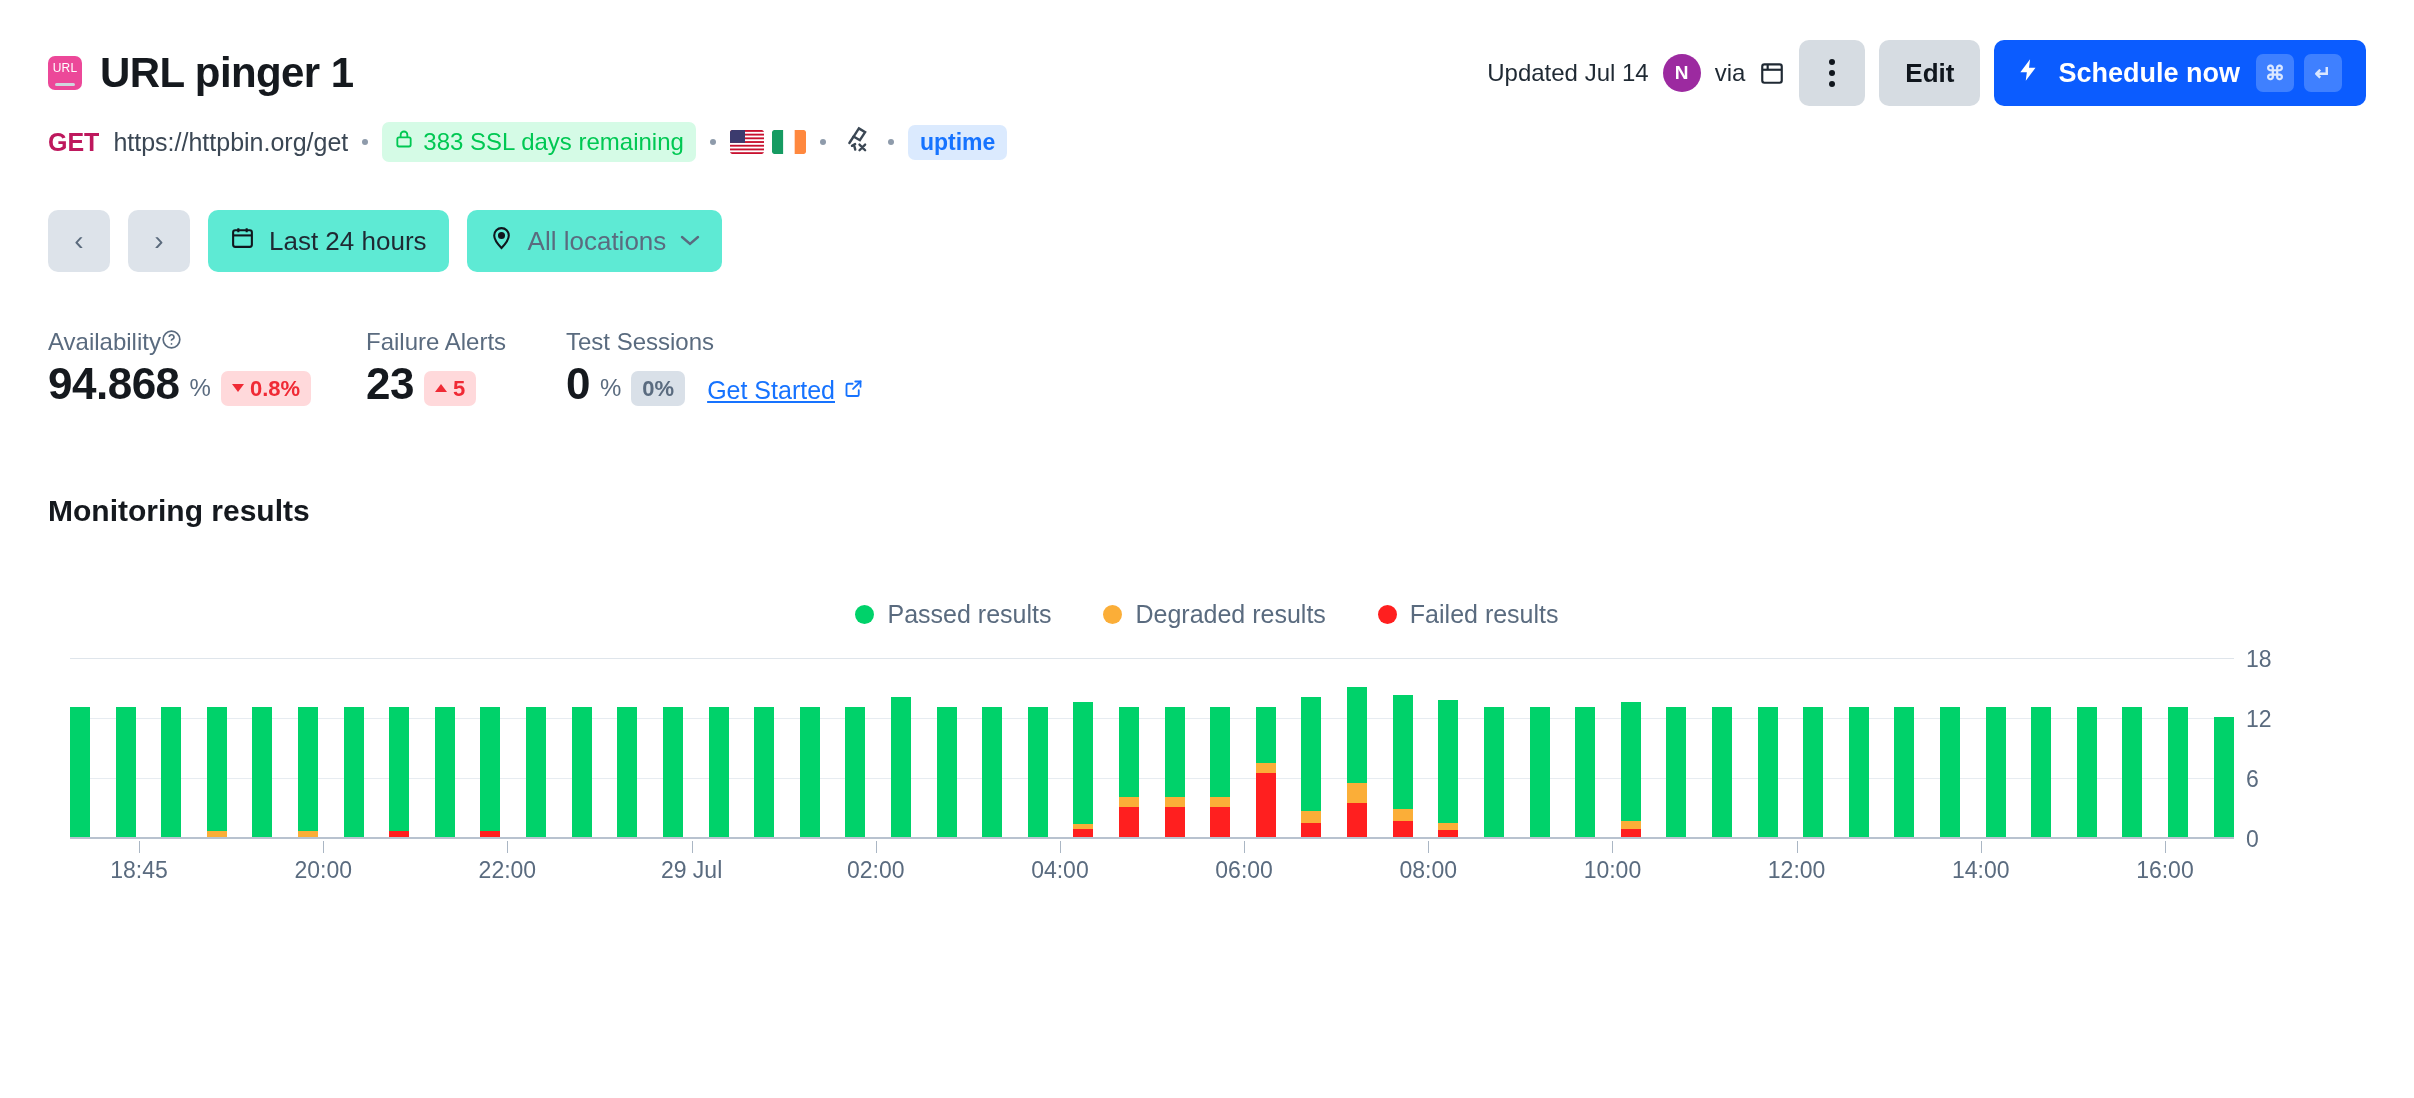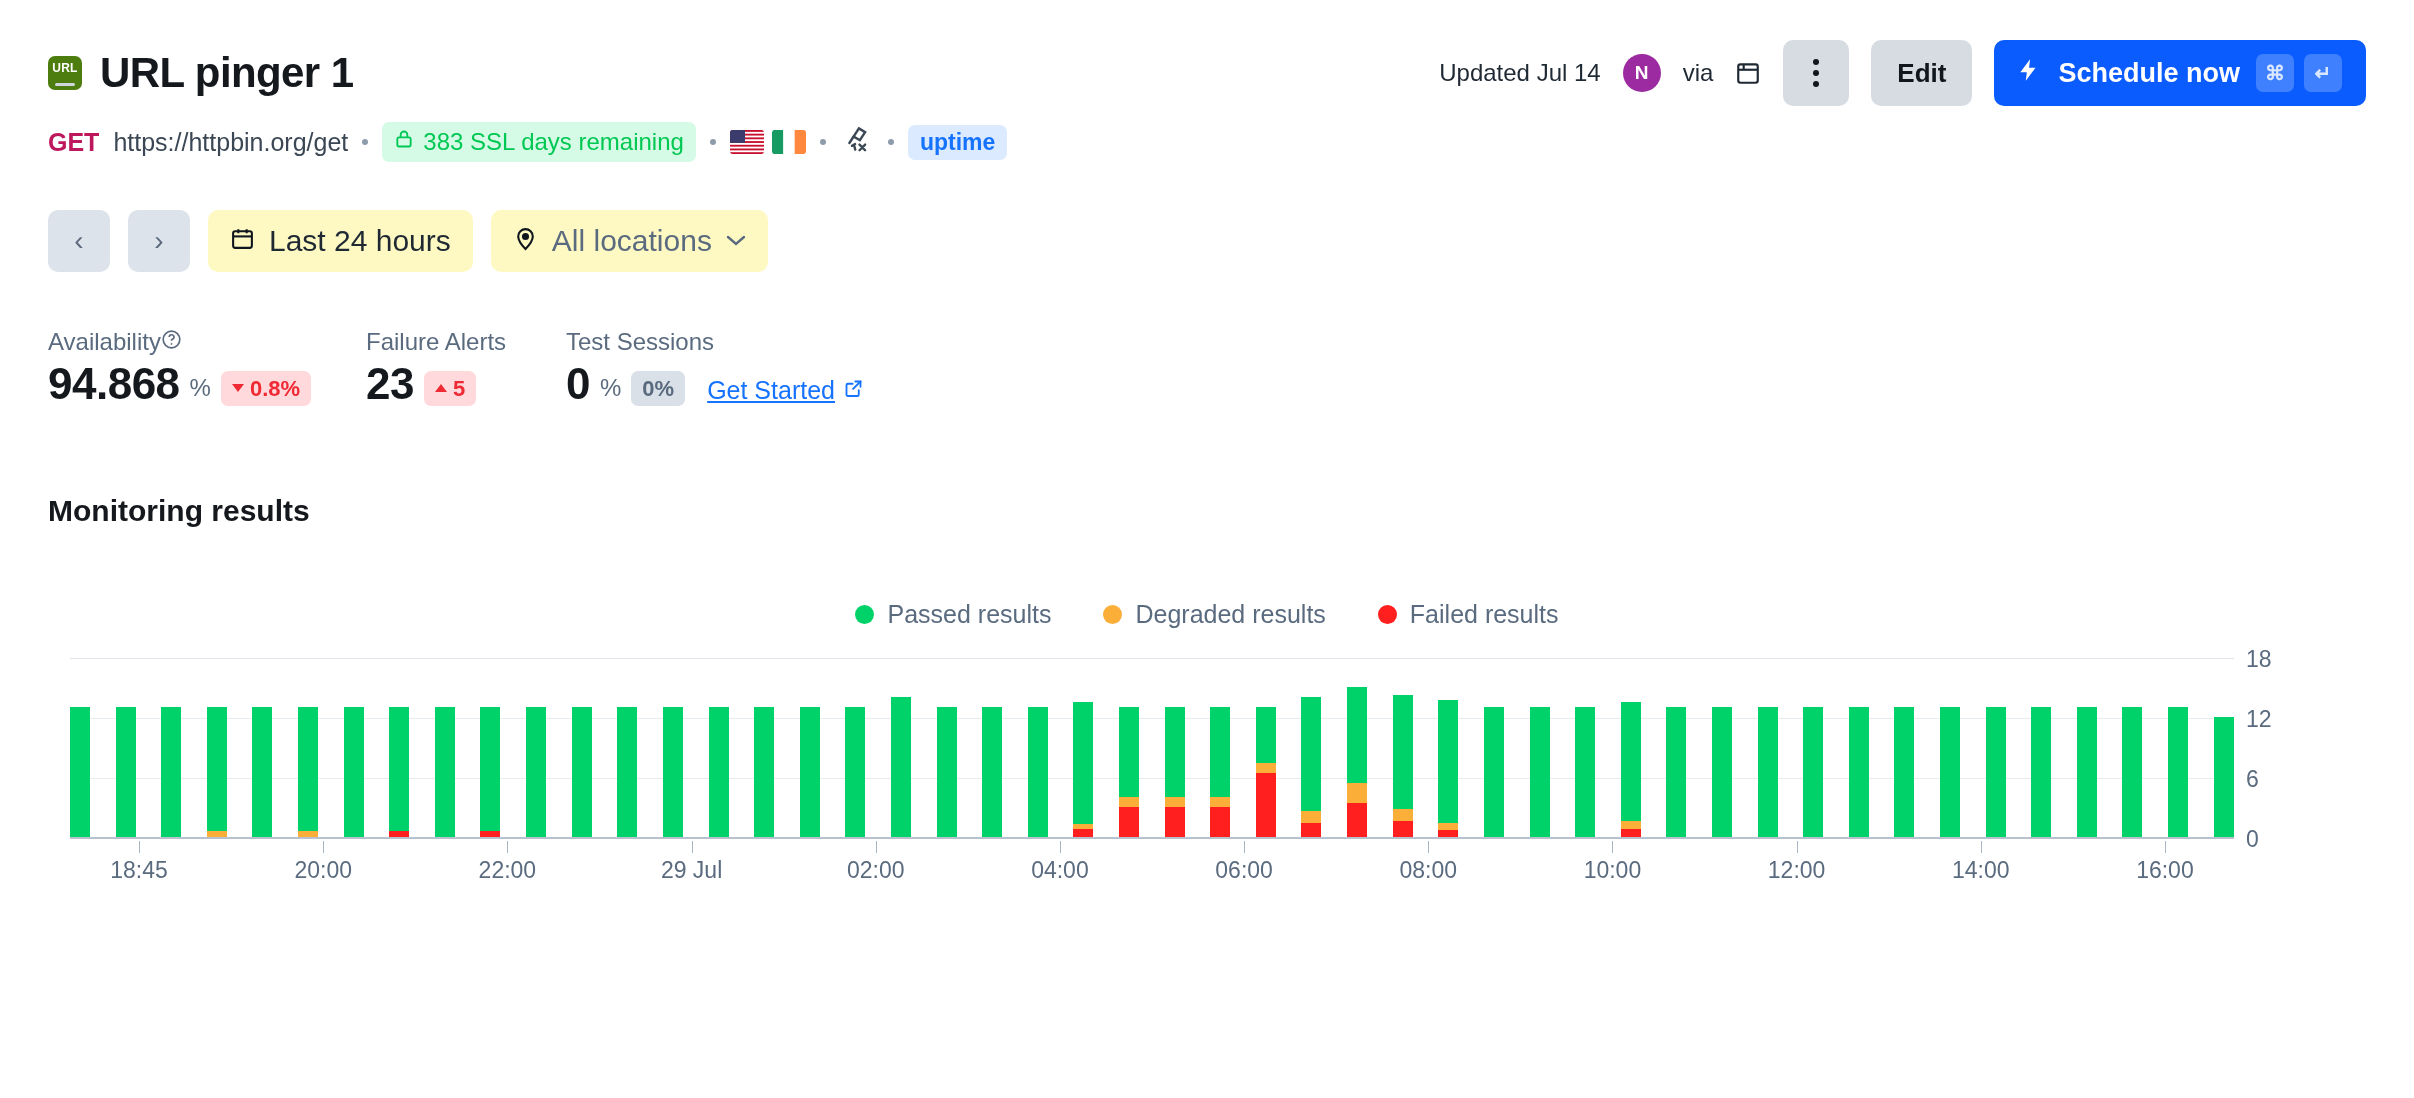--- a/index.html
+++ b/index.html
@@ -15,35 +15,35 @@
 
   
   .hdr-row {
     display: flex; align-items: center;
     padding-top: 40px;
     min-height: 78px;
   }
   .title-wrap { display: flex; align-items: center; gap: 18px; }
   .url-badge {
     width: 34px; height: 34px; border-radius: 7px;
-    background: #4d7c0f; color: #fff;
+    background: #ec4899; color: #fff;
     display: flex; align-items: flex-start; justify-content: center;
-    font-size: 12px; font-weight: 700; letter-spacing: .2px;
+    font-size: 12px; font-weight: 400; letter-spacing: .2px;
     padding-top: 5px; position: relative;
   }
   .url-badge::after{
     content:""; position:absolute; left:7px; right:7px; bottom:4px;
     height:3px; background:#cfd6de; border-radius:2px;
   }
   h1.page-title {
     margin: 0; font-size: 42px; line-height: 1; font-weight: 700;
     color: #15191e; letter-spacing: -.6px;
   }
 
-  .hdr-right { margin-left: auto; display: flex; align-items: center; gap: 22px; }
+  .hdr-right { margin-left: auto; display: flex; align-items: center; gap: 14px; }
   .updated-txt { font-size: 24px; color: #1f2933; white-space: nowrap; }
   .avatar {
     width: 38px; height: 38px; border-radius: 50%;
     background: #9c2aa0; color: #fff; font-size: 19px; font-weight: 600;
     display: flex; align-items: center; justify-content: center;
   }
   .via-txt { font-size: 24px; color: #1f2933; }
   .cal-ico { width: 26px; height: 26px; display:block; }
 
   .btn {
@@ -96,23 +96,23 @@
   .status-row { display: flex; align-items: center; gap: 18px; margin-top: 36px; }
   .status-circle {
     width: 36px; height: 36px; border-radius: 50%; background: #00d26a;
     display: flex; align-items: center; justify-content: center;
   }
   .status-txt { font-size: 30px; font-weight: 700; color: #15191e; }
 
   
   .filters { display: flex; align-items: center; gap: 18px; margin-top: 48px; }
   .fbtn {
-    background: #fef9c3; border: none; border-radius: 10px; height: 62px;
+    background: #5eead4; border: none; border-radius: 10px; height: 62px;
     display: flex; align-items: center; gap: 14px; padding: 0 22px;
-    font-family: inherit; font-size: 30px; color: #1f2933; cursor: pointer;
+    font-family: inherit; font-size: 26px; color: #1f2933; cursor: pointer;
   }
   .fbtn.arrow { width: 62px; padding: 0; justify-content: center;
     background: #dde3ea; color: #5b6b7d; font-size: 28px; }
   .fbtn .muted { color: #5a6b7f; }
   .chev { font-size: 19px; color: #5a6b7f; }
 
   
   .stats { display: flex; gap: 0; margin-top: 56px; }
   .stat { margin-right: 0; }
   .stat.availability { width: 318px; }

